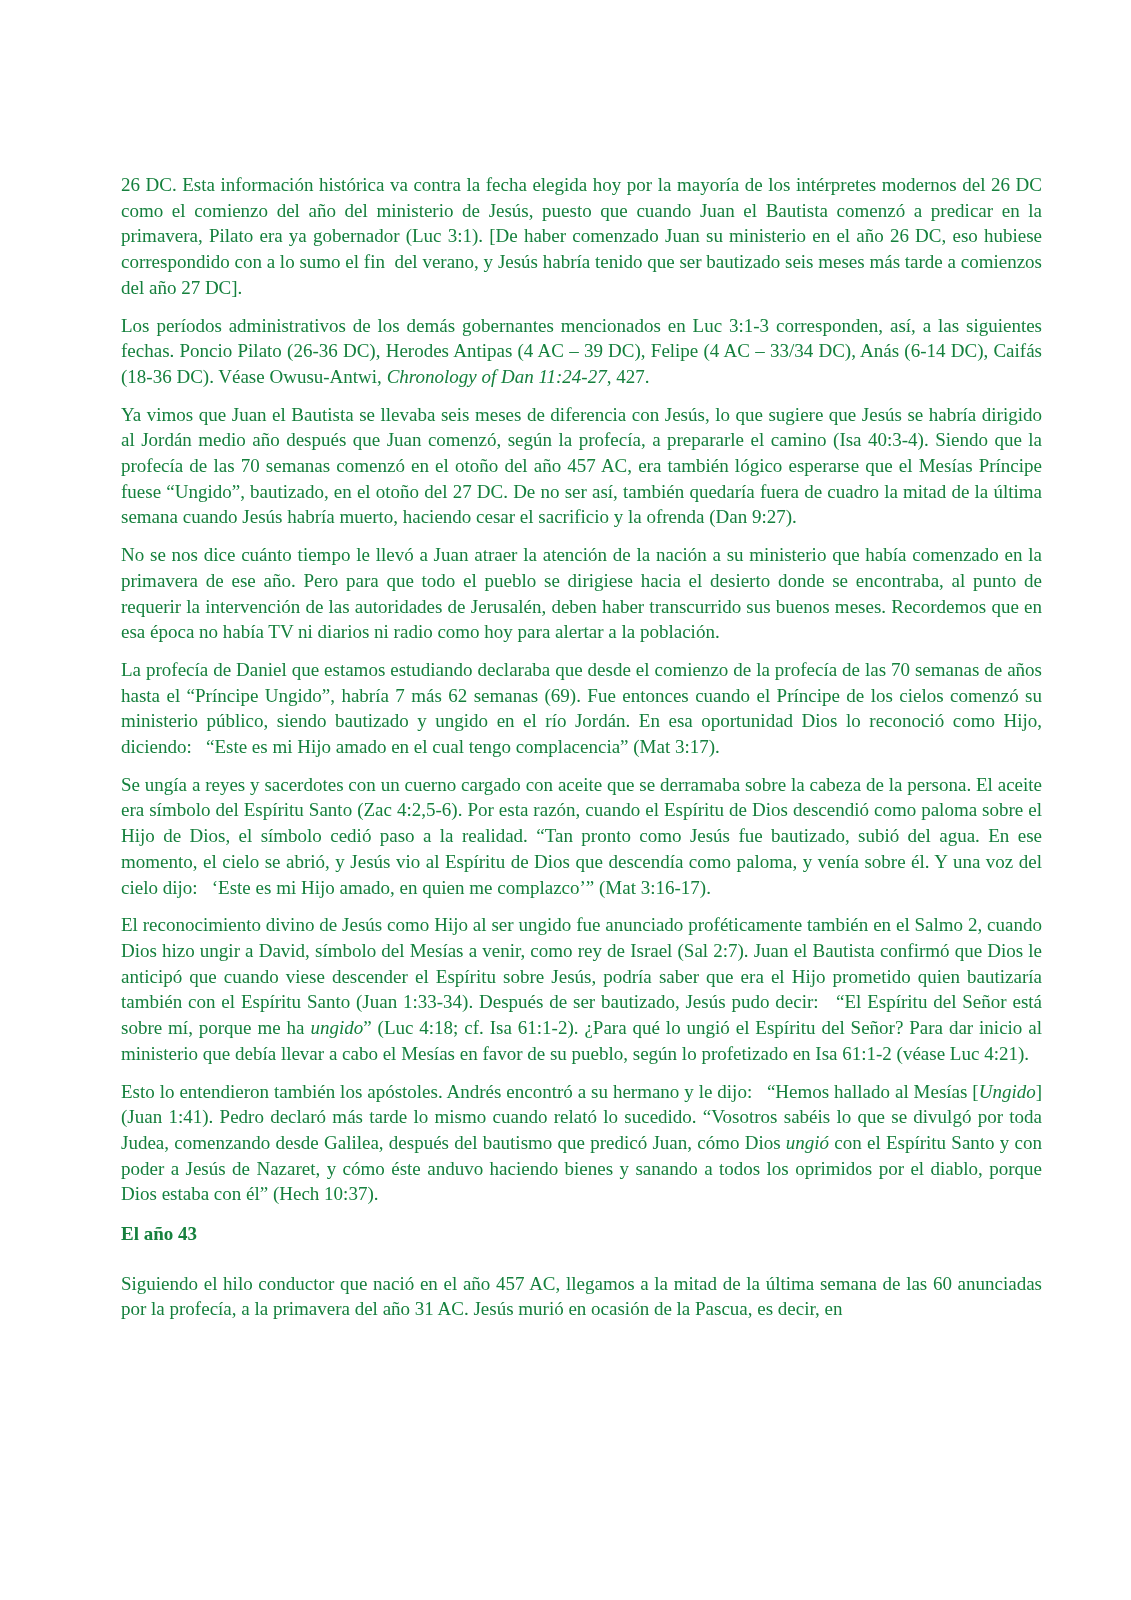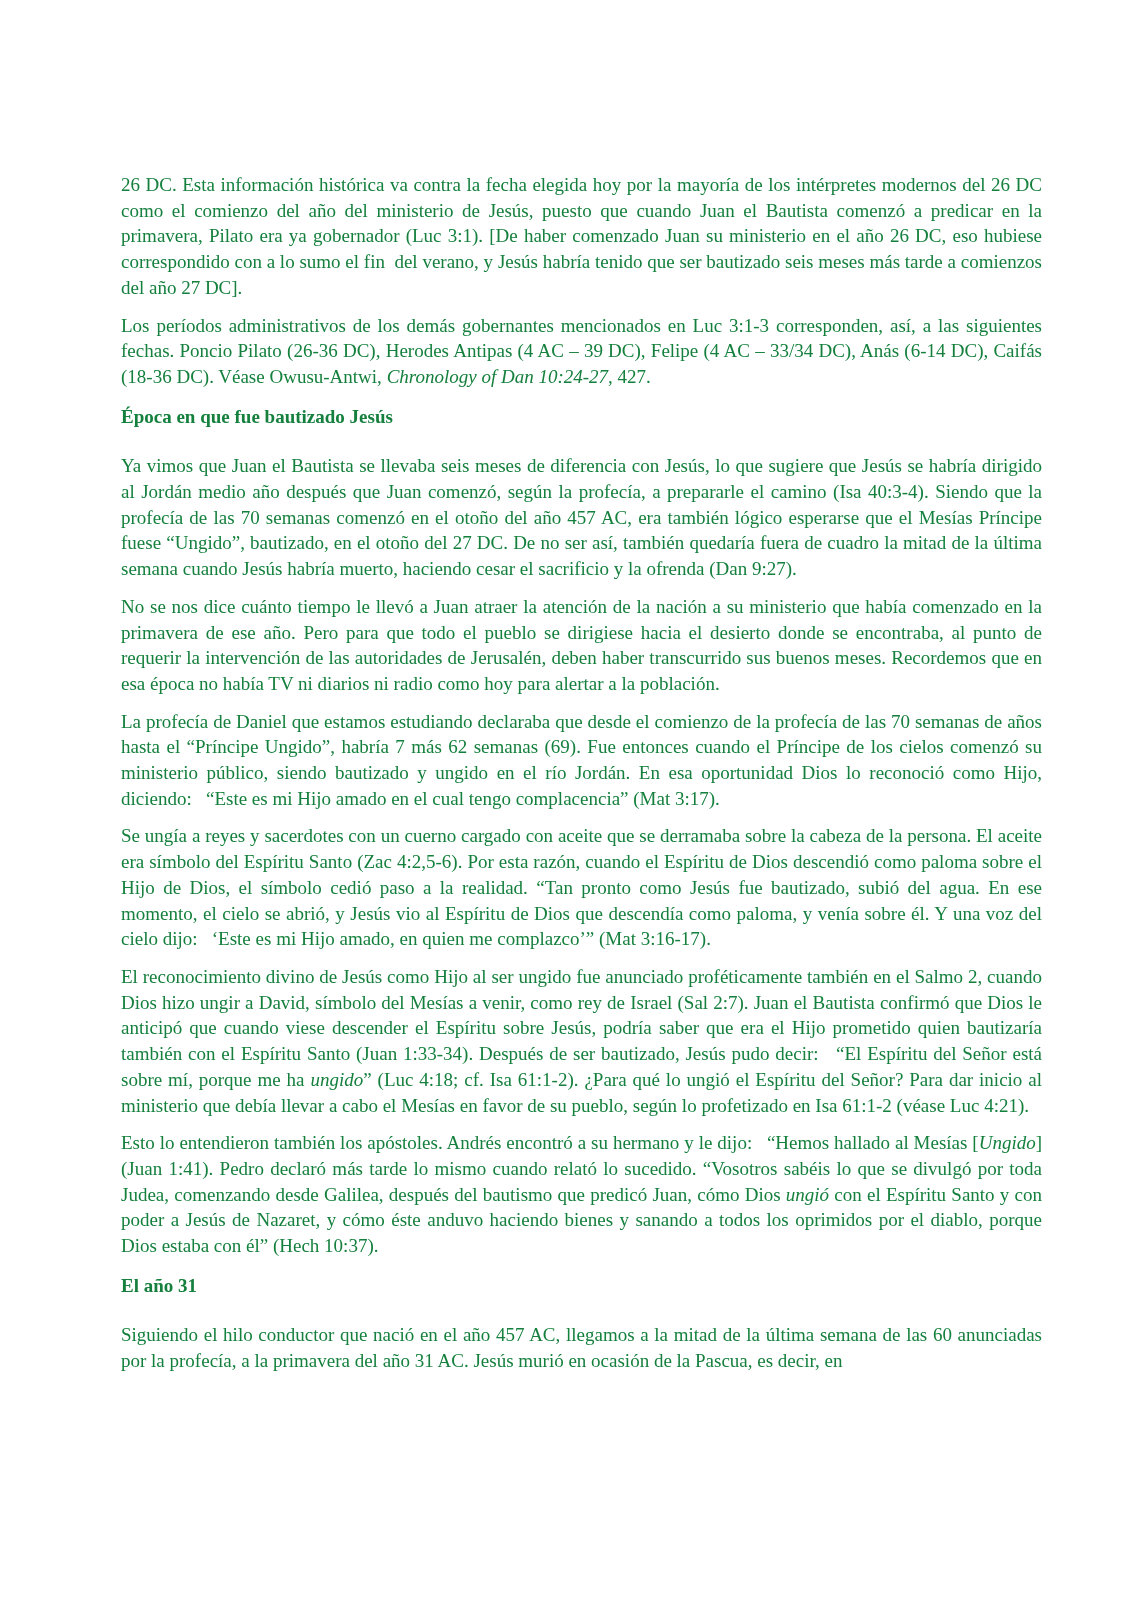--- a/index.html
+++ b/index.html
@@ -39,33 +39,32 @@
     font-style: italic;
   }
 </style>
 </head>
 <body>
 
 <div class="page">
 
   <p class="para"><span>26 DC. Esta información histórica va contra la fecha elegida hoy por la mayoría de los intérpretes modernos del 26 DC como el comienzo del año del ministerio de Jesús, puesto que cuando Juan el Bautista comenzó a predicar en la primavera, Pilato era ya gobernador (Luc 3:1). [De haber comenzado Juan su ministerio en el año 26 DC, eso hubiese correspondido con a lo sumo el fin &nbsp;del verano, y Jesús habría tenido que ser bautizado seis meses más tarde a comienzos del año 27 DC].</span></p>
 
-  <p class="para"><span>Los períodos administrativos de los demás gobernantes mencionados en Luc 3:1-3 corresponden, así, a las siguientes fechas. Poncio Pilato (26-36 DC), Herodes Antipas (4 AC – 39 DC), Felipe (4 AC – 33/34 DC), Anás (6-14 DC), Caifás (18-36 DC). Véase Owusu-Antwi, </span><span class="it">Chronology of Dan 10:24-27</span><span>, 427.</span></p>
+  <p class="para"><span>Los períodos administrativos de los demás gobernantes mencionados en Luc 3:1-3 corresponden, así, a las siguientes fechas. Poncio Pilato (26-36 DC), Herodes Antipas (4 AC – 39 DC), Felipe (4 AC – 33/34 DC), Anás (6-14 DC), Caifás (18-36 DC). Véase Owusu-Antwi, </span><span class="it">Chronology of Dan 11:24-27</span><span>, 427.</span></p>
 
-  <h2 class="heading">Época en que fue bautizado Jesús</h2>
 
   <p class="para"><span>Ya vimos que Juan el Bautista se llevaba seis meses de diferencia con Jesús, lo que sugiere que Jesús se habría dirigido al Jordán medio año después que Juan comenzó, según la profecía, a prepararle el camino (Isa 40:3-4). Siendo que la profecía de las 70 semanas comenzó en el otoño del año 457 AC, era también lógico esperarse que el Mesías Príncipe fuese “Ungido”, bautizado, en el otoño del 27 DC. De no ser así, también quedaría fuera de cuadro la mitad de la última semana cuando Jesús habría muerto, haciendo cesar el sacrificio y la ofrenda (Dan 9:27).</span></p>
 
   <p class="para"><span>No se nos dice cuánto tiempo le llevó a Juan atraer la atención de la nación a su ministerio que había comenzado en la primavera de ese año. Pero para que todo el pueblo se dirigiese hacia el desierto donde se encontraba, al punto de requerir la intervención de las autoridades de Jerusalén, deben haber transcurrido sus buenos meses. Recordemos que en esa época no había TV ni diarios ni radio como hoy para alertar a la población.</span></p>
 
   <p class="para"><span>La profecía de Daniel que estamos estudiando declaraba que desde el comienzo de la profecía de las 70 semanas de años hasta el “Príncipe Ungido”, habría 7 más 62 semanas (69). Fue entonces cuando el Príncipe de los cielos comenzó su ministerio público, siendo bautizado y ungido en el río Jordán. En esa oportunidad Dios lo reconoció como Hijo, diciendo: &nbsp; “Este es mi Hijo amado en el cual tengo complacencia” (Mat 3:17).</span></p>
 
   <p class="para"><span>Se ungía a reyes y sacerdotes con un cuerno cargado con aceite que se derramaba sobre la cabeza de la persona. El aceite era símbolo del Espíritu Santo (Zac 4:2,5-6). Por esta razón, cuando el Espíritu de Dios descendió como paloma sobre el Hijo de Dios, el símbolo cedió paso a la realidad. “Tan pronto como Jesús fue bautizado, subió del agua. En ese momento, el cielo se abrió, y Jesús vio al Espíritu de Dios que descendía como paloma, y venía sobre él. Y una voz del cielo dijo: &nbsp; ‘Este es mi Hijo amado, en quien me complazco’” (Mat 3:16-17).</span></p>
 
   <p class="para"><span>El reconocimiento divino de Jesús como Hijo al ser ungido fue anunciado proféticamente también en el Salmo 2, cuando Dios hizo ungir a David, símbolo del Mesías a venir, como rey de Israel (Sal 2:7). Juan el Bautista confirmó que Dios le anticipó que cuando viese descender el Espíritu sobre Jesús, podría saber que era el Hijo prometido quien bautizaría también con el Espíritu Santo (Juan 1:33-34). Después de ser bautizado, Jesús pudo decir: &nbsp; “El Espíritu del Señor está sobre mí, porque me ha </span><span class="it">ungido</span><span>” (Luc 4:18; cf. Isa 61:1-2). ¿Para qué lo ungió el Espíritu del Señor? Para dar inicio al ministerio que debía llevar a cabo el Mesías en favor de su pueblo, según lo profetizado en Isa 61:1-2 (véase Luc 4:21).</span></p>
 
   <p class="para"><span>Esto lo entendieron también los apóstoles. Andrés encontró a su hermano y le dijo: &nbsp; “Hemos hallado al Mesías [</span><span class="it">Ungido</span><span>] (Juan 1:41). Pedro declaró más tarde lo mismo cuando relató lo sucedido. “Vosotros sabéis lo que se divulgó por toda Judea, comenzando desde Galilea, después del bautismo que predicó Juan, cómo Dios </span><span class="it">ungió</span><span> con el Espíritu Santo y con poder a Jesús de Nazaret, y cómo éste anduvo haciendo bienes y sanando a todos los oprimidos por el diablo, porque Dios estaba con él” (Hech 10:37).</span></p>
 
-  <h2 class="heading">El año 31</h2>
+  <h2 class="heading">El año 43</h2>
 
   <p class="para"><span>Siguiendo el hilo conductor que nació en el año 457 AC, llegamos a la mitad de la última semana de las 60 anunciadas por la profecía, a la primavera del año 31 AC. Jesús murió en ocasión de la Pascua, es decir, en</span></p>
 
 </div>
 
 </body></html>

